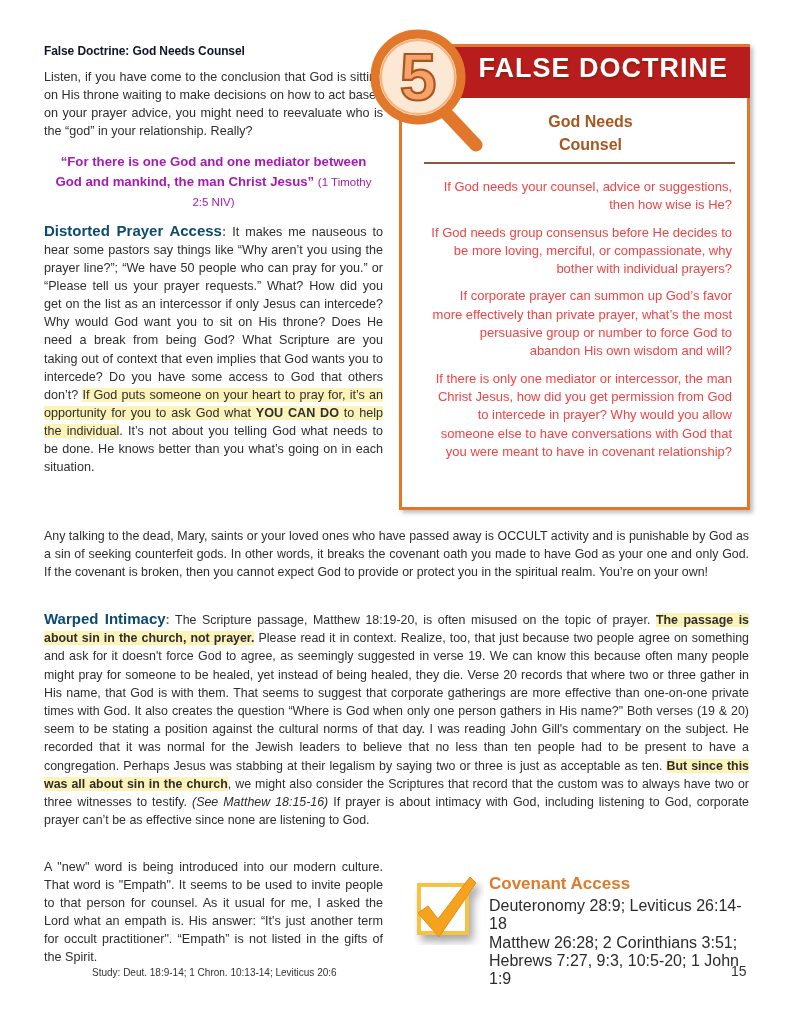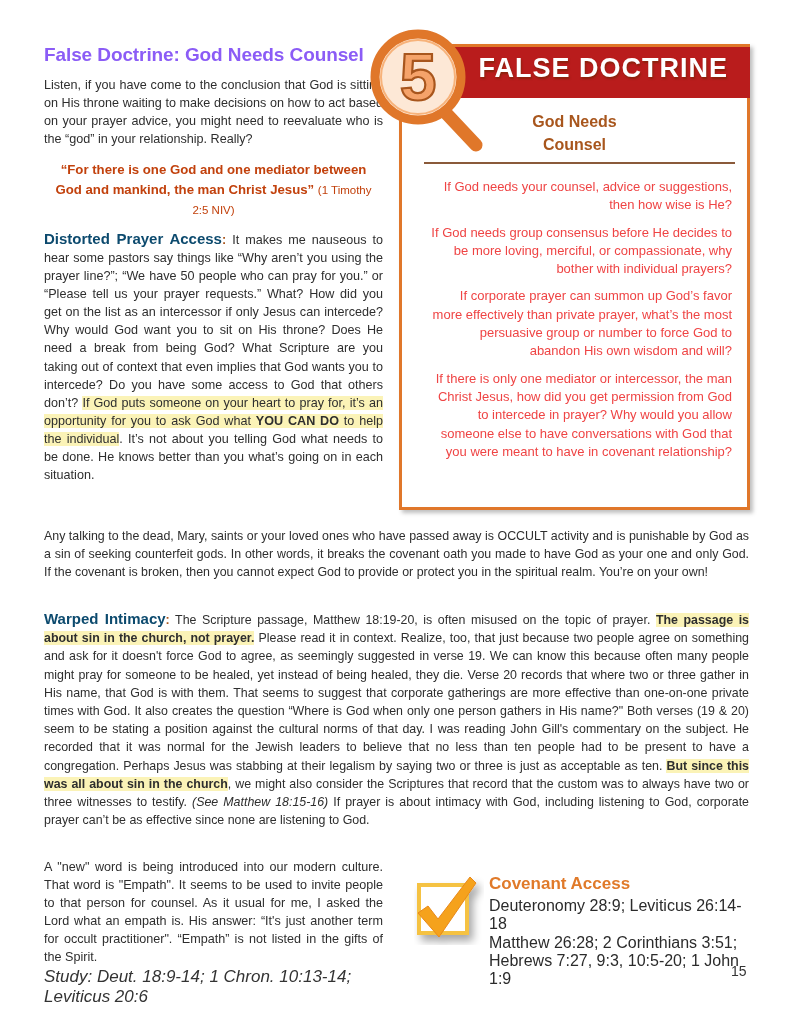--- a/index.html
+++ b/index.html
@@ -5,29 +5,29 @@
   html, body { margin: 0; padding: 0; background: #ffffff; }
   body {
     width: 791px; height: 1023px; position: relative; overflow: hidden;
     font-family: "Liberation Sans", sans-serif; color: #2b2b2b;
   }
   .page { position: absolute; left: 0; top: 0; width: 791px; height: 1023px; }
 
   
   .left-col { position: absolute; left: 44px; top: 44px; width: 339px; }
   .section-title {
-    color: #8b5cf6; font-weight: bold; font-size: 19px; margin: 0 0 10px 0;
+    color: #0f172a; font-weight: bold; font-size: 12px; margin: 0 0 10px 0;
     letter-spacing: -0.1px;
   }
   .body-text {
     font-size: 12.6px; line-height: 18.1px; text-align: justify; margin: 0;
     color: #2e2e2e;
   }
   .quote {
-    color: #c2410c; font-weight: bold; text-align: center; font-size: 13.2px;
+    color: #a21caf; font-weight: bold; text-align: center; font-size: 13.2px;
     line-height: 19.5px; margin: 12px 4px 9px 4px;
   }
   .quote .ref { font-weight: normal; font-size: 11.5px; }
   .run-head { color: #0c4a6e; font-weight: bold; font-size: 15px; }
   .run-head-colon { color: #a8561d; font-weight: bold; }
   .hl { background: #fbf3b7; }
   .b { font-weight: bold; }
   .i { font-style: italic; }
 
   
@@ -40,42 +40,42 @@
     position: absolute; left: -3px; top: 0; width: 351px; height: 54px;
     background: #b91c1c; border-top: 3px solid #e0772a; box-sizing: border-box;
   }
   .callout-head-title {
     position: absolute; right: 22px; top: 6px; color: #fff; font-weight: bold;
     font-size: 27px; letter-spacing: 1px; text-shadow: 1px 2px 2px rgba(100,40,0,0.55);
   }
   .callout-sub {
     position: absolute; left: 0; top: 66px; width: 345px; text-align: center;
     color: #a8561d; font-weight: bold; font-size: 16px; line-height: 23px;
-    padding-left: 0;
+    padding-left: 16px;
   }
   .callout-rule {
     position: absolute; left: 22px; top: 118px; width: 311px; height: 0;
     border-top: 2px solid #8a5a3a;
   }
   .callout-body {
     position: absolute; left: 25px; top: 134px; width: 305px;
     color: #ef4444; font-size: 13px; line-height: 18.3px; text-align: right;
   }
   .callout-body p { margin: 0 0 9px 0; }
 
   .magnifier { position: absolute; left: 366px; top: 25px; width: 122px; height: 130px; }
 
   
   .full { position: absolute; left: 44px; width: 705px; }
   .full .body-text { font-size: 12.4px; line-height: 18.2px; }
 
   
   .bottom-left { position: absolute; left: 44px; top: 859px; width: 339px; }
   .bottom-left .body-text { line-height: 17.9px; }
-  .study { font-style: italic; font-size: 17px; margin-top: 1px; color: #333; }
+  .study { font-size: 10px; margin-top: 1px; color: #333; margin-left: 48px; }
 
   
   .checkbox-icon { position: absolute; left: 414px; top: 873px; width: 70px; height: 72px; }
   .cov { position: absolute; left: 489px; top: 874px; width: 270px; }
   .cov-title { color: #e07a2a; font-weight: bold; font-size: 17px; margin-bottom: 3px; }
   .cov-line { font-size: 16px; line-height: 18.3px; color: #2b2b2b; }
 
   .page-number { position: absolute; left: 731px; top: 963px; font-size: 14px; color: #333; }
 </style>
 </head>

